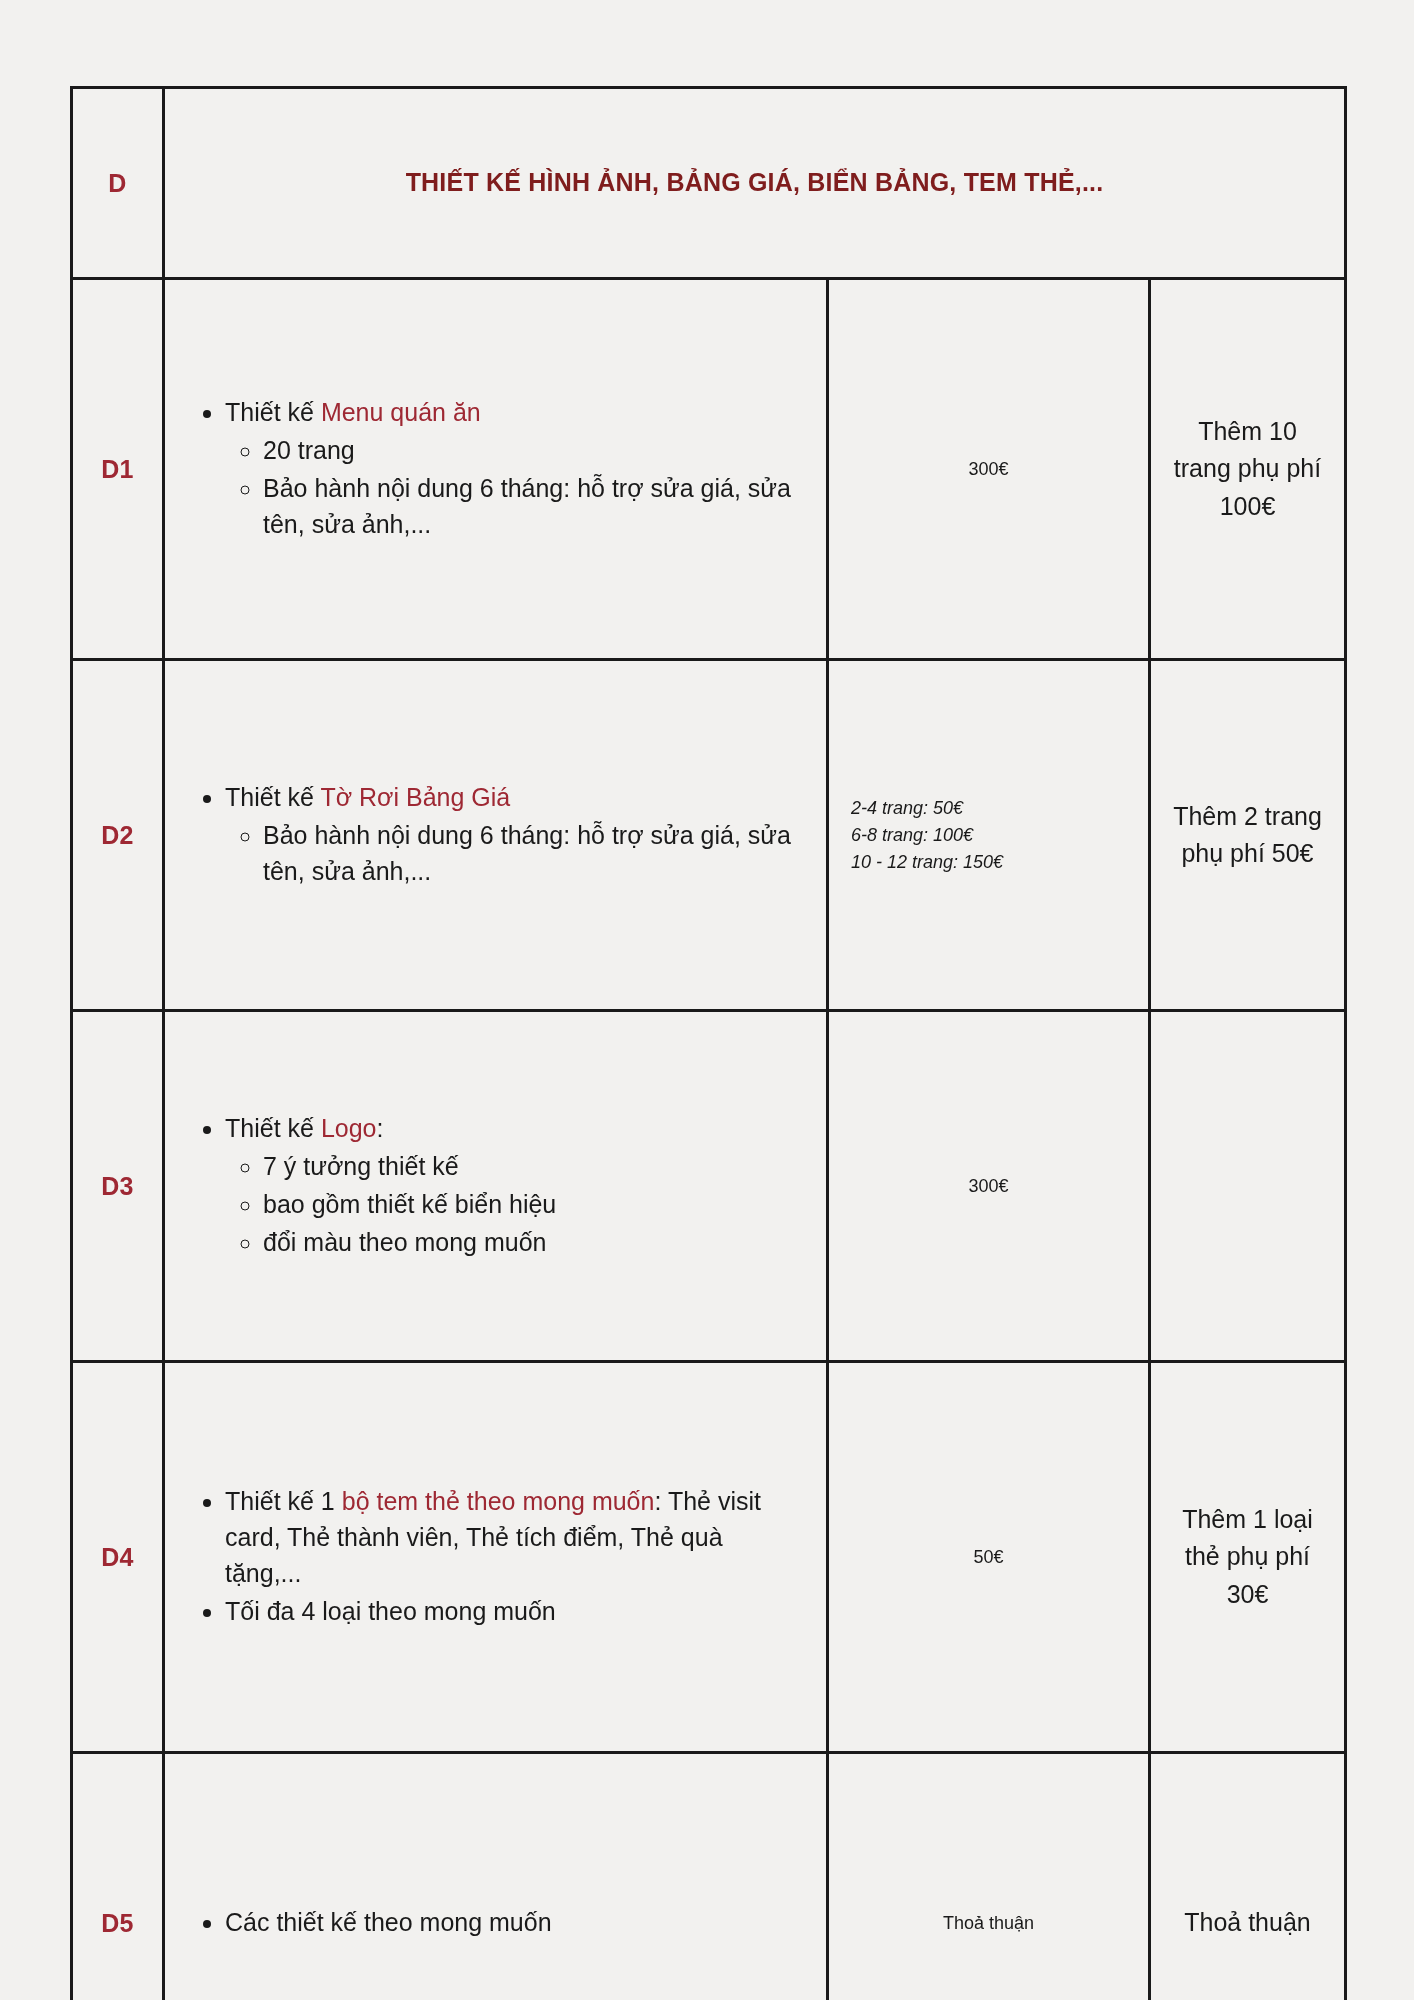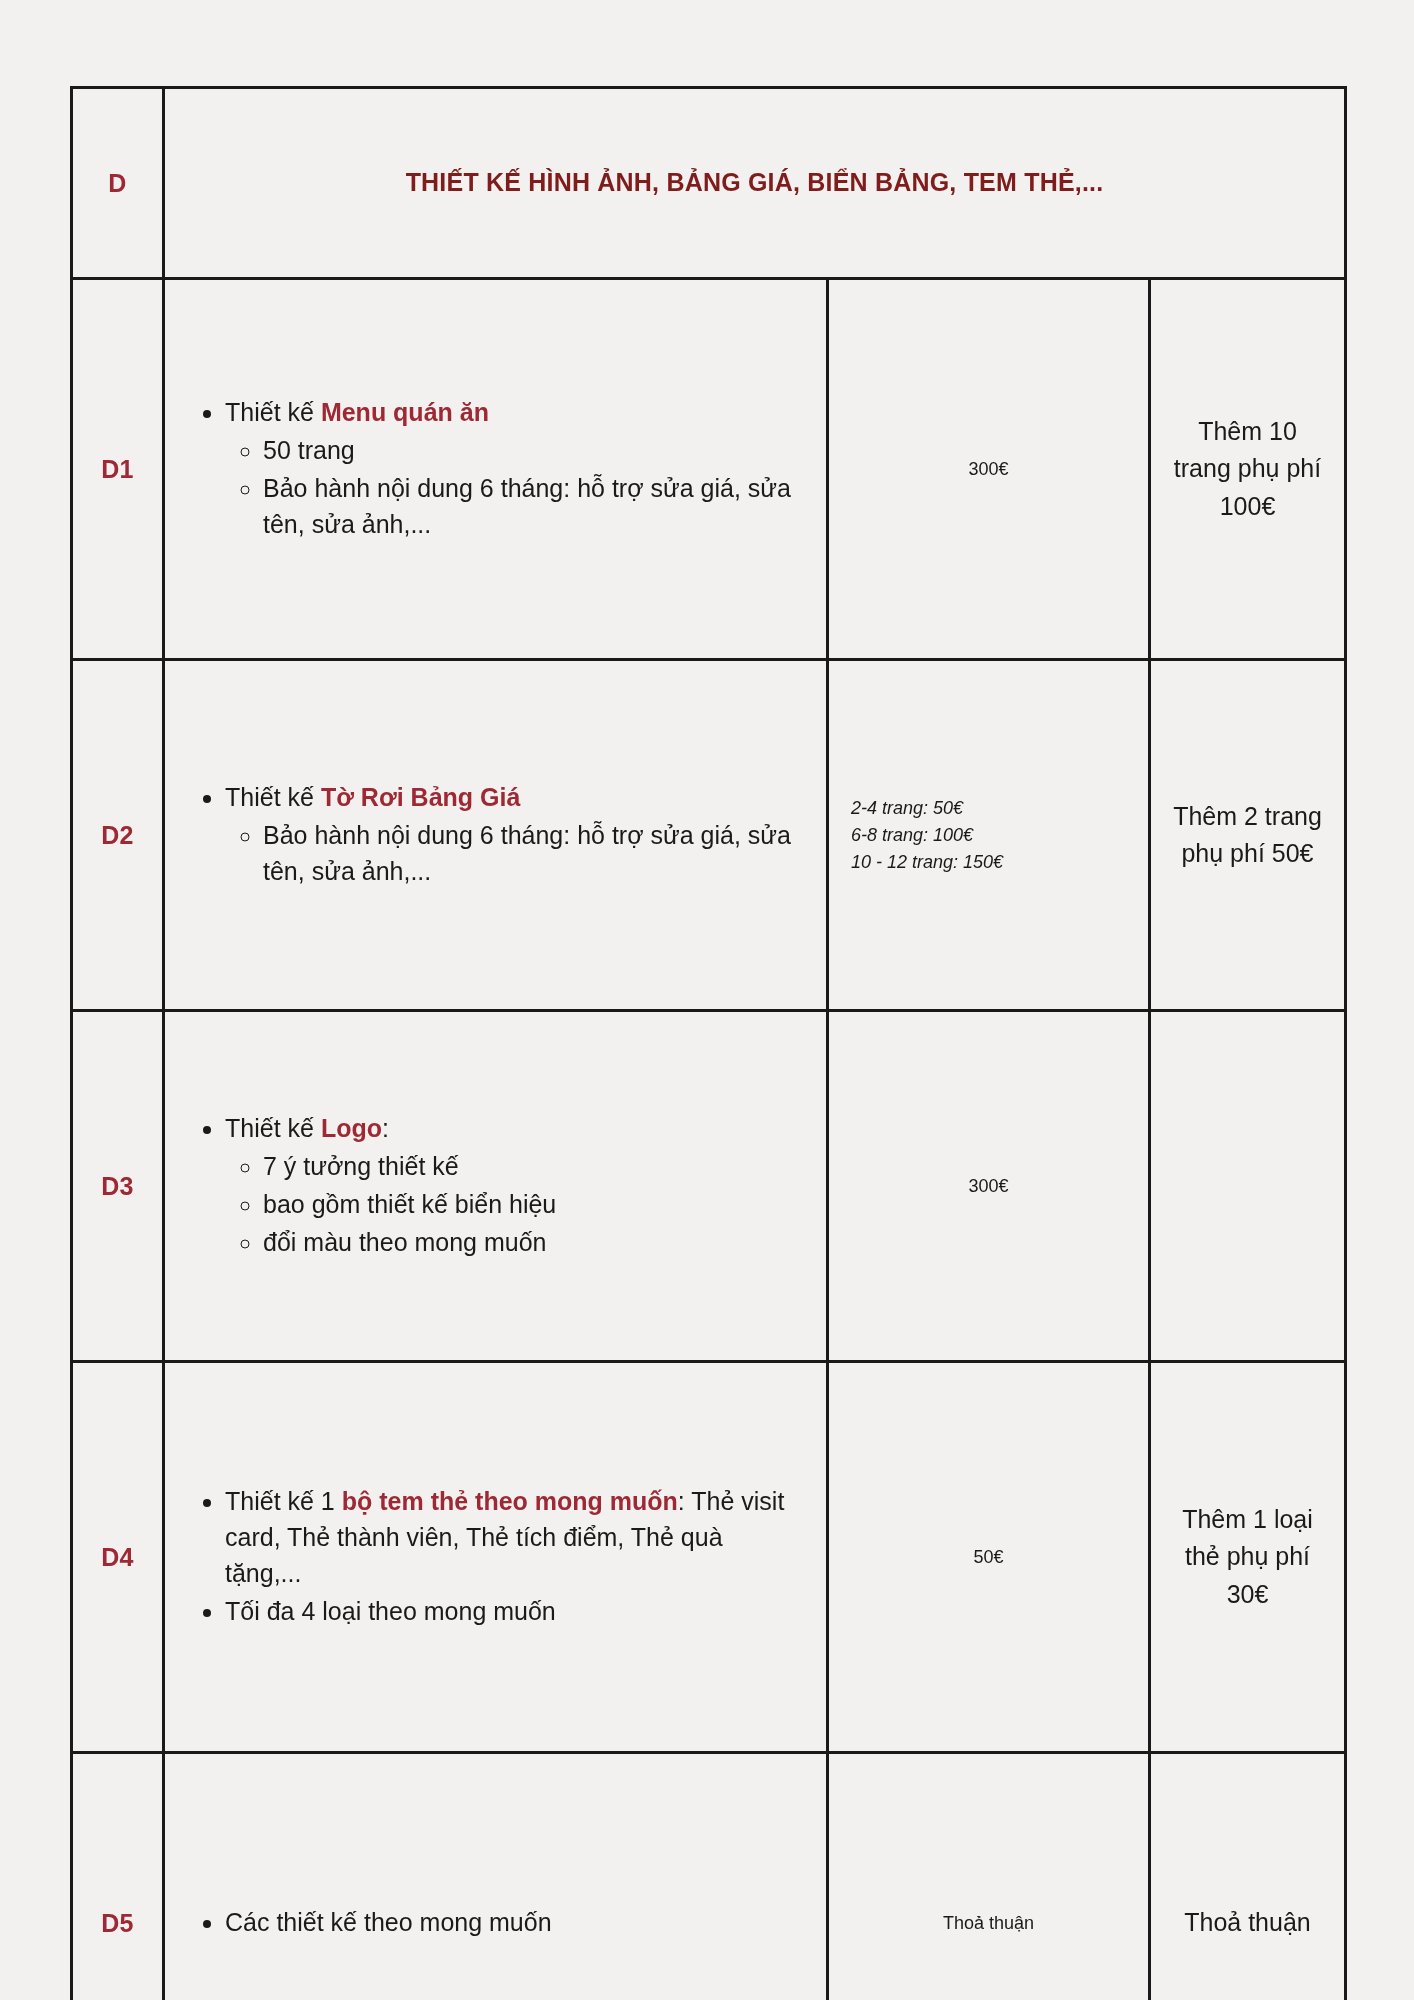--- a/index.html
+++ b/index.html
@@ -68,21 +68,21 @@
     margin: 0 0 2px 0;
   }
   ul.lvl2 {
     margin: 2px 0 0 0;
     padding-left: 38px;
     list-style-type: circle;
   }
   ul.lvl2 > li { margin-bottom: 2px; }
   .hl {
     color: #9e2833;
-    font-weight: bold;
+    font-weight: normal;
   }
   .price-cell {
     text-align: center;
     font-size: 18px;
     line-height: 1.5;
     padding: 18px 14px;
     margin-top: 40px;
   }
   .price-cell.left {
     text-align: left;
@@ -118,21 +118,21 @@
         <td class="header-title" colspan="3">THIẾT KẾ HÌNH ẢNH, BẢNG GIÁ, BIỂN BẢNG, TEM THẺ,...</td>
       </tr>
 
       <tr class="r1">
         <td class="code-cell">D1</td>
         <td class="desc-cell">
           <ul class="lvl1">
             <li>
               <span>Thiết kế </span><span class="hl">Menu quán ăn</span><span></span>
               <ul class="lvl2">
-                <li>50 trang</li>
+                <li>20 trang</li>
                 <li>Bảo hành nội dung 6 tháng: hỗ trợ sửa giá, sửa tên, sửa ảnh,...</li>
               </ul>
             </li>
           </ul>
         </td>
         <td class="price-cell">300€</td>
         <td class="extra-cell">Thêm 10 trang phụ phí 100€</td>
       </tr>
 
       <tr class="r2">

